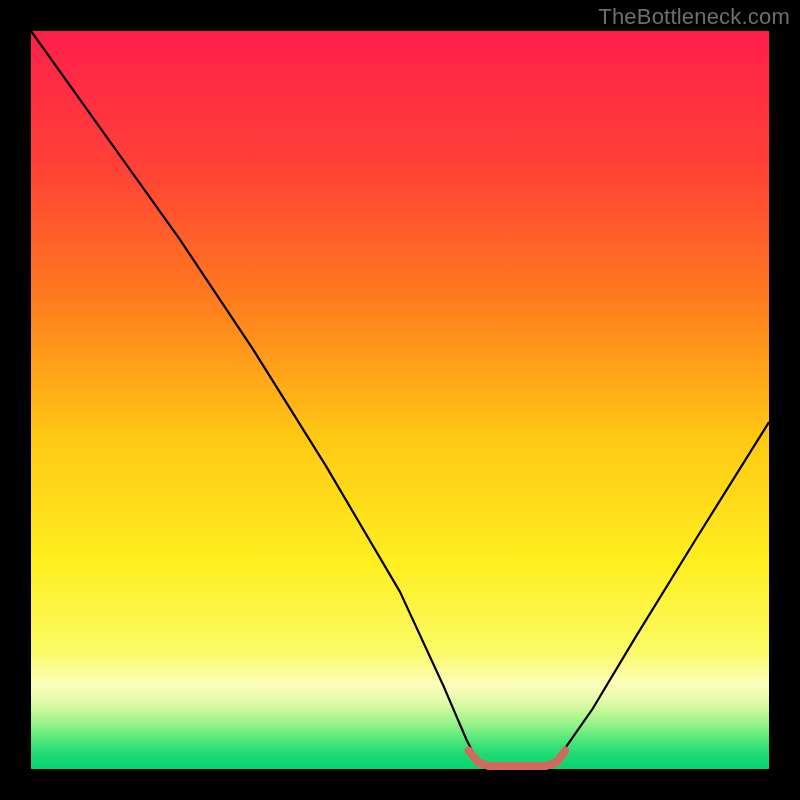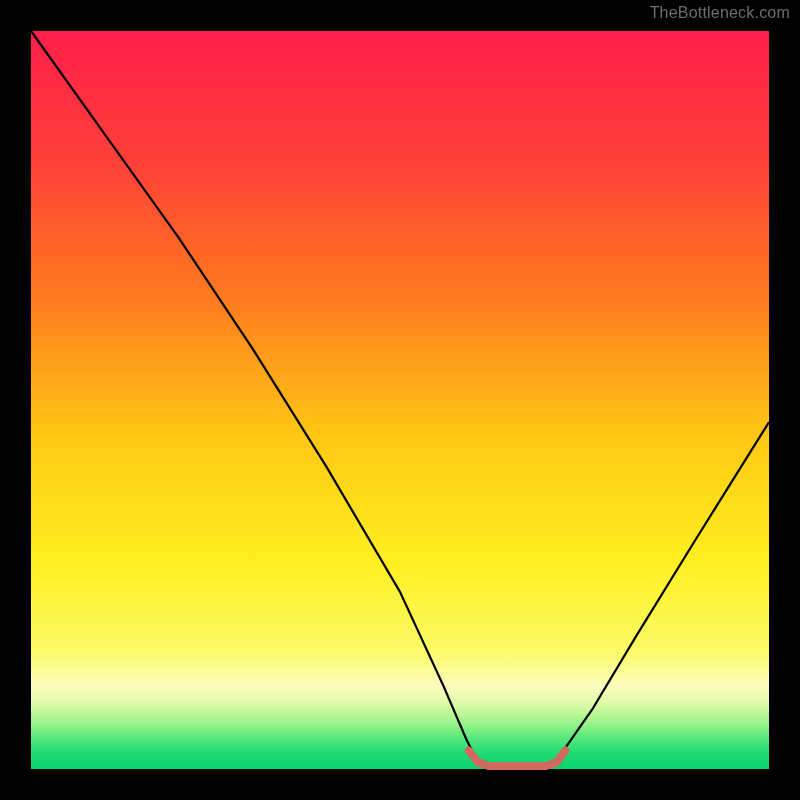--- a/index.html
+++ b/index.html
@@ -14,21 +14,21 @@
     position: relative;
     width: 800px;
     height: 800px;
     background: #000;
   }
   .attribution {
     position: absolute;
     top: 4px;
     right: 10px;
     color: #6e6e6e;
-    font-size: 16px;
+    font-size: 22px;
     z-index: 5;
     font-weight: 400;
     letter-spacing: 0.2px;
   }
   svg {
     display: block;
   }
 </style>
 </head>
 <body>

